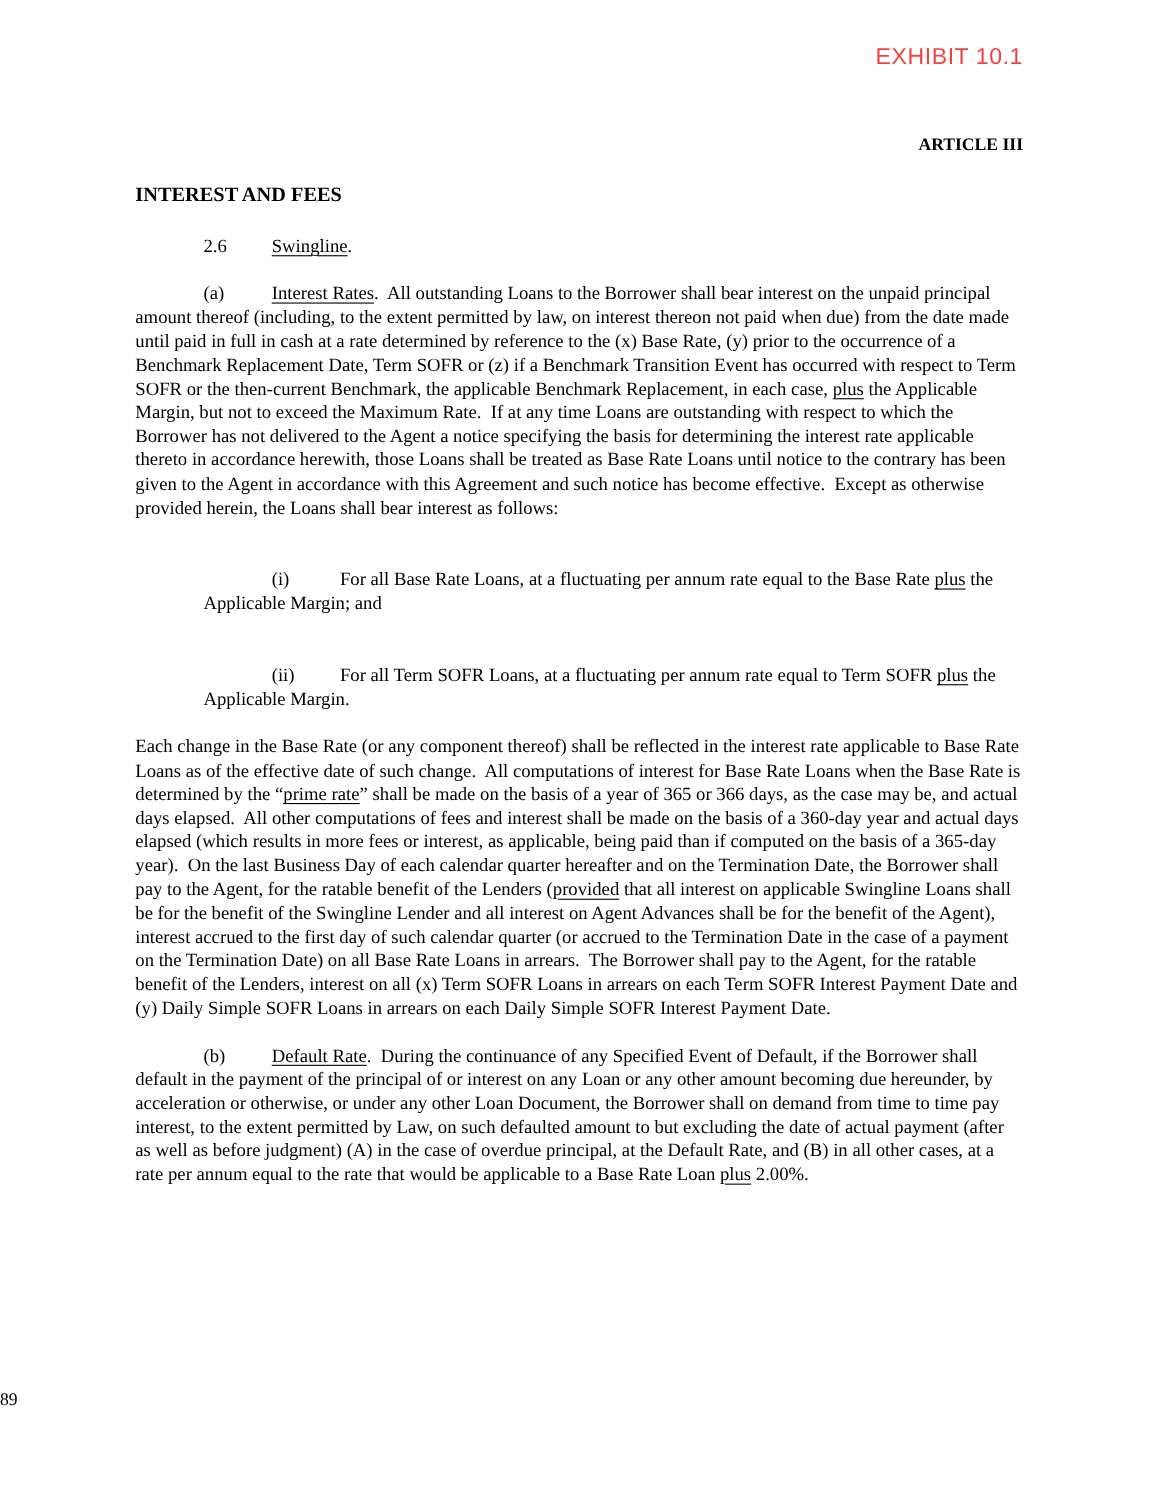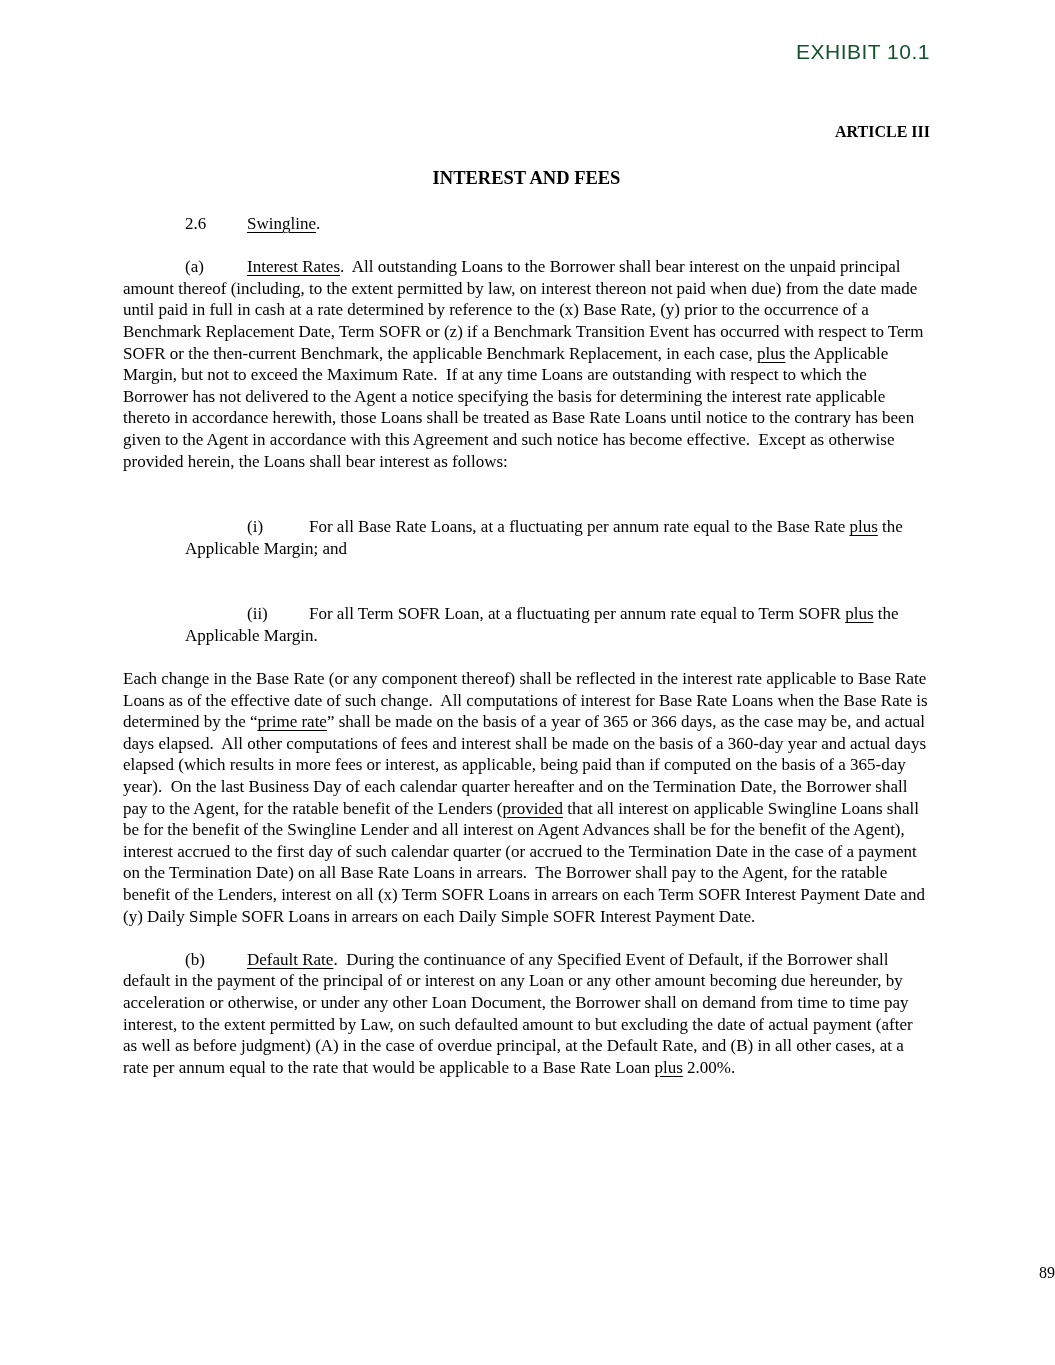--- a/index.html
+++ b/index.html
@@ -9,54 +9,54 @@
     background:#ffffff;color:#000;
     font-family:"Liberation Serif",serif;
     font-size:17px;line-height:21.6px;
     box-sizing:border-box;
     padding:40px 125px 0 123px;
     overflow:hidden;
   }
   .exhibit{
     font-family:"Liberation Sans",sans-serif;
     font-size:21px;line-height:24px;
-    text-align:right;color:#14532d;
+    text-align:right;color:#ef4444;
     letter-spacing:0.5px;
   }
   .article{margin-top:58px;text-align:right;font-weight:bold;font-size:16px;line-height:20px;}
-  .doc-title{margin-top:25px;text-align:center;font-weight:bold;font-size:18.5px;line-height:23px;}
+  .doc-title{margin-top:25px;font-weight:bold;font-size:18.5px;line-height:23px;}
   .para{margin:21.6px 0 0 0;white-space:pre-wrap;}
   .para.first{margin-top:23px;}
   .indent{text-indent:62px;}
   .list{margin-left:62px;text-indent:62px;margin-top:44px;}
   .lbl{display:inline-block;min-width:62px;text-indent:0;}
   .u{text-decoration:underline;text-decoration-thickness:1px;text-underline-offset:3px;}
   .footer{
     position:absolute;top:1262px;left:0;width:1055px;
-    text-align:right;font-size:16px;
+    text-align:left;font-size:16px;
   }
 </style>
 </head>
 <body>
 
 <div class="page">
 
   <div class="exhibit">EXHIBIT 10.1</div>
 
   <div class="article">ARTICLE III</div>
 
   <div class="doc-title">INTEREST AND FEES</div>
 
   <p class="para first indent"><span class="lbl">2.6</span><span class="u">Swingline</span><span>.</span></p>
 
   <p class="para indent"><span class="lbl">(a)</span><span class="u">Interest Rates</span><span>.  All outstanding Loans to the Borrower shall bear interest on the unpaid principal amount thereof (including, to the extent permitted by law, on interest thereon not paid when due) from the date made until paid in full in cash at a rate determined by reference to the (x) Base Rate, (y) prior to the occurrence of a Benchmark Replacement Date, Term SOFR or (z) if a Benchmark Transition Event has occurred with respect to Term SOFR or the then-current Benchmark, the applicable Benchmark Replacement, in each case, </span><span class="u">plus</span><span> the Applicable Margin, but not to exceed the Maximum Rate.  If at any time Loans are outstanding with respect to which the Borrower has not delivered to the Agent a notice specifying the basis for determining the interest rate applicable thereto in accordance herewith, those Loans shall be treated as Base Rate Loans until notice to the contrary has been given to the Agent in accordance with this Agreement and such notice has become effective.  Except as otherwise provided herein, the Loans shall bear interest as follows:</span></p>
 
   <p class="para list"><span class="lbl">(i)</span><span>For all Base Rate Loans, at a fluctuating per annum rate equal to the Base Rate </span><span class="u">plus</span><span> the Applicable Margin; and</span></p>
 
-  <p class="para list"><span class="lbl">(ii)</span><span>For all Term SOFR Loan, at a fluctuating per annum rate equal to Term SOFR </span><span class="u">plus</span><span> the Applicable Margin.</span></p>
+  <p class="para list"><span class="lbl">(ii)</span><span>For all Term SOFR Loans, at a fluctuating per annum rate equal to Term SOFR </span><span class="u">plus</span><span> the Applicable Margin.</span></p>
 
   <p class="para"><span>Each change in the Base Rate (or any component thereof) shall be reflected in the interest rate applicable to Base Rate Loans as of the effective date of such change.  All computations of interest for Base Rate Loans when the Base Rate is determined by the “</span><span class="u">prime rate</span><span>” shall be made on the basis of a year of 365 or 366 days, as the case may be, and actual days elapsed.  All other computations of fees and interest shall be made on the basis of a 360-day year and actual days elapsed (which results in more fees or interest, as applicable, being paid than if computed on the basis of a 365-day year).  On the last Business Day of each calendar quarter hereafter and on the Termination Date, the Borrower shall pay to the Agent, for the ratable benefit of the Lenders (</span><span class="u">provided</span><span> that all interest on applicable Swingline Loans shall be for the benefit of the Swingline Lender and all interest on Agent Advances shall be for the benefit of the Agent), interest accrued to the first day of such calendar quarter (or accrued to the Termination Date in the case of a payment on the Termination Date) on all Base Rate Loans in arrears.  The Borrower shall pay to the Agent, for the ratable benefit of the Lenders, interest on all (x) Term SOFR Loans in arrears on each Term SOFR Interest Payment Date and (y) Daily Simple SOFR Loans in arrears on each Daily Simple SOFR Interest Payment Date.</span></p>
 
   <p class="para indent"><span class="lbl">(b)</span><span class="u">Default Rate</span><span>.  During the continuance of any Specified Event of Default, if the Borrower shall default in the payment of the principal of or interest on any Loan or any other amount becoming due hereunder, by acceleration or otherwise, or under any other Loan Document, the Borrower shall on demand from time to time pay interest, to the extent permitted by Law, on such defaulted amount to but excluding the date of actual payment (after as well as before judgment) (A) in the case of overdue principal, at the Default Rate, and (B) in all other cases, at a rate per annum equal to the rate that would be applicable to a Base Rate Loan </span><span class="u">plus</span><span> 2.00%.</span></p>
 
   <div class="footer">89</div>
 
 </div>
 
 </body></html>

